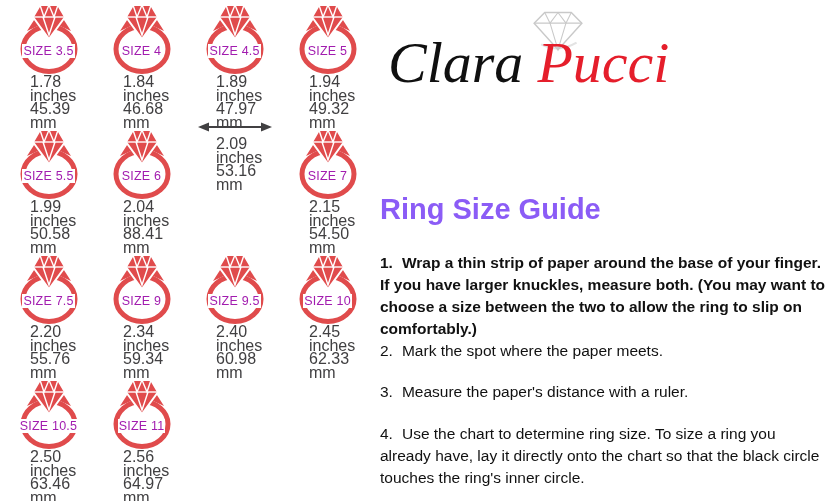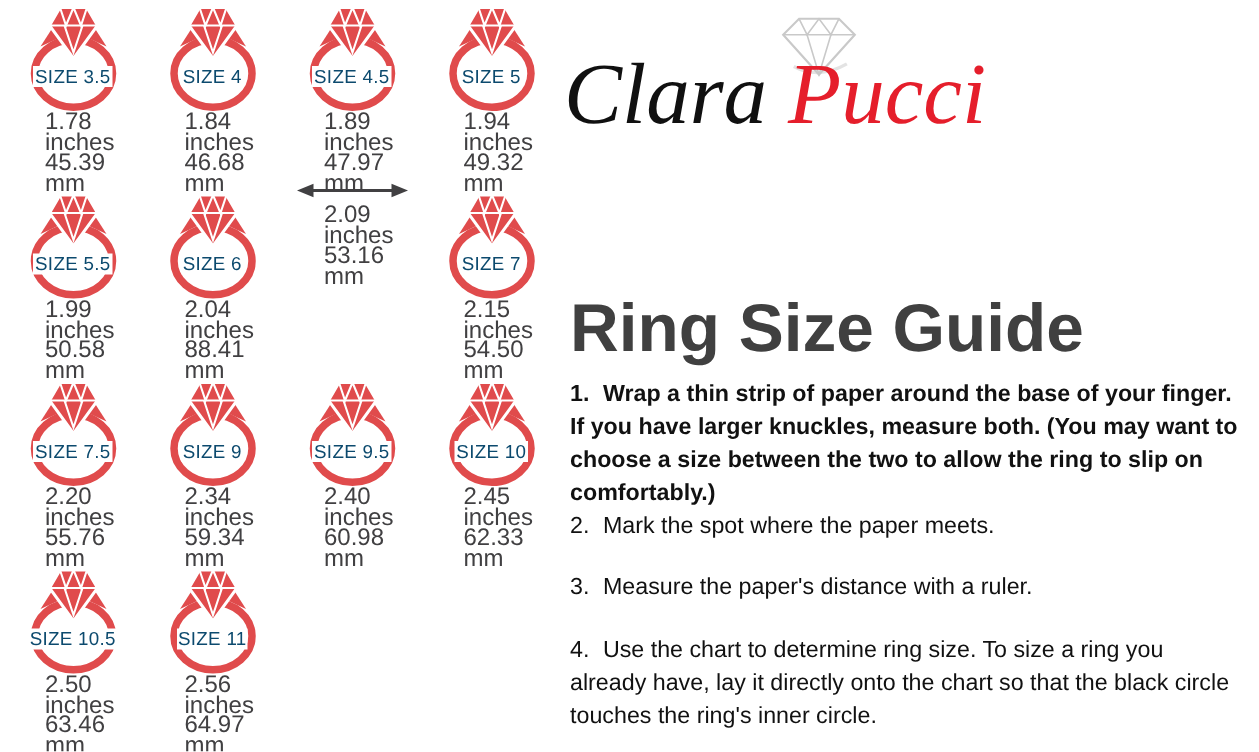--- a/index.html
+++ b/index.html
@@ -10,38 +10,38 @@
   
   .ring-grid{
     position:absolute;left:2px;top:0;width:372px;height:501px;
     display:grid;grid-template-columns:repeat(4,93px);grid-auto-rows:125px;
   }
   .cell{display:flex;flex-direction:column;align-items:center;}
   .ring-wrap{position:relative;width:80px;height:72px;margin-top:3px;}
   .ring-svg{display:block;width:80px;height:72px;}
   .size-label{
     position:absolute;left:0;top:41px;width:100%;text-align:center;
-    font-size:12.5px;letter-spacing:.2px;color:#0c4a6e;line-height:15px;
+    font-size:12.5px;letter-spacing:.2px;color:#a21caf;line-height:15px;
   }
   .size-label b{font-weight:400;background:#fff;padding:0 1px;}
   .arrow-svg{display:block;width:74px;height:12px;margin-top:-4px;}
   .meas{margin-top:4px;text-align:left;font-size:16px;line-height:13.5px;color:#414042;margin-left:28px;}
   .meas span{display:block;}
   
-  .logo{position:absolute;left:376px;top:20px;width:450px;height:90px;text-align:right;}
+  .logo{position:absolute;left:388px;top:20px;width:450px;height:90px;text-align:right;}
   .logo-diamond{position:absolute;left:138px;top:-11px;width:64px;height:46px;}
   .logo-text{
     position:absolute;left:0;top:8px;white-space:nowrap;
     font-family:"Liberation Serif",serif;font-style:italic;font-size:58px;line-height:70px;
   }
   .logo-first{color:#101010;}
   .logo-second{color:#e51e2b;margin-left:14px;}
   .guide-title{
     position:absolute;left:380px;top:193px;margin:0;
-    font-size:45px;font-weight:700;color:#404040;letter-spacing:0;
+    font-size:29px;font-weight:700;color:#8b5cf6;letter-spacing:0;
     font-family:"Liberation Sans",sans-serif;
   }
   .steps{position:absolute;left:380px;top:250px;width:450px;color:#111;}
   .step{position:absolute;left:0;margin:0;font-size:15.5px;line-height:22px;}
   .step-1{top:2px;font-weight:bold;}
   .step-2{top:90px;}
   .step-3{top:131px;}
   .step-4{top:173px;}
   .step-num{margin-right:9px;}
 </style>

